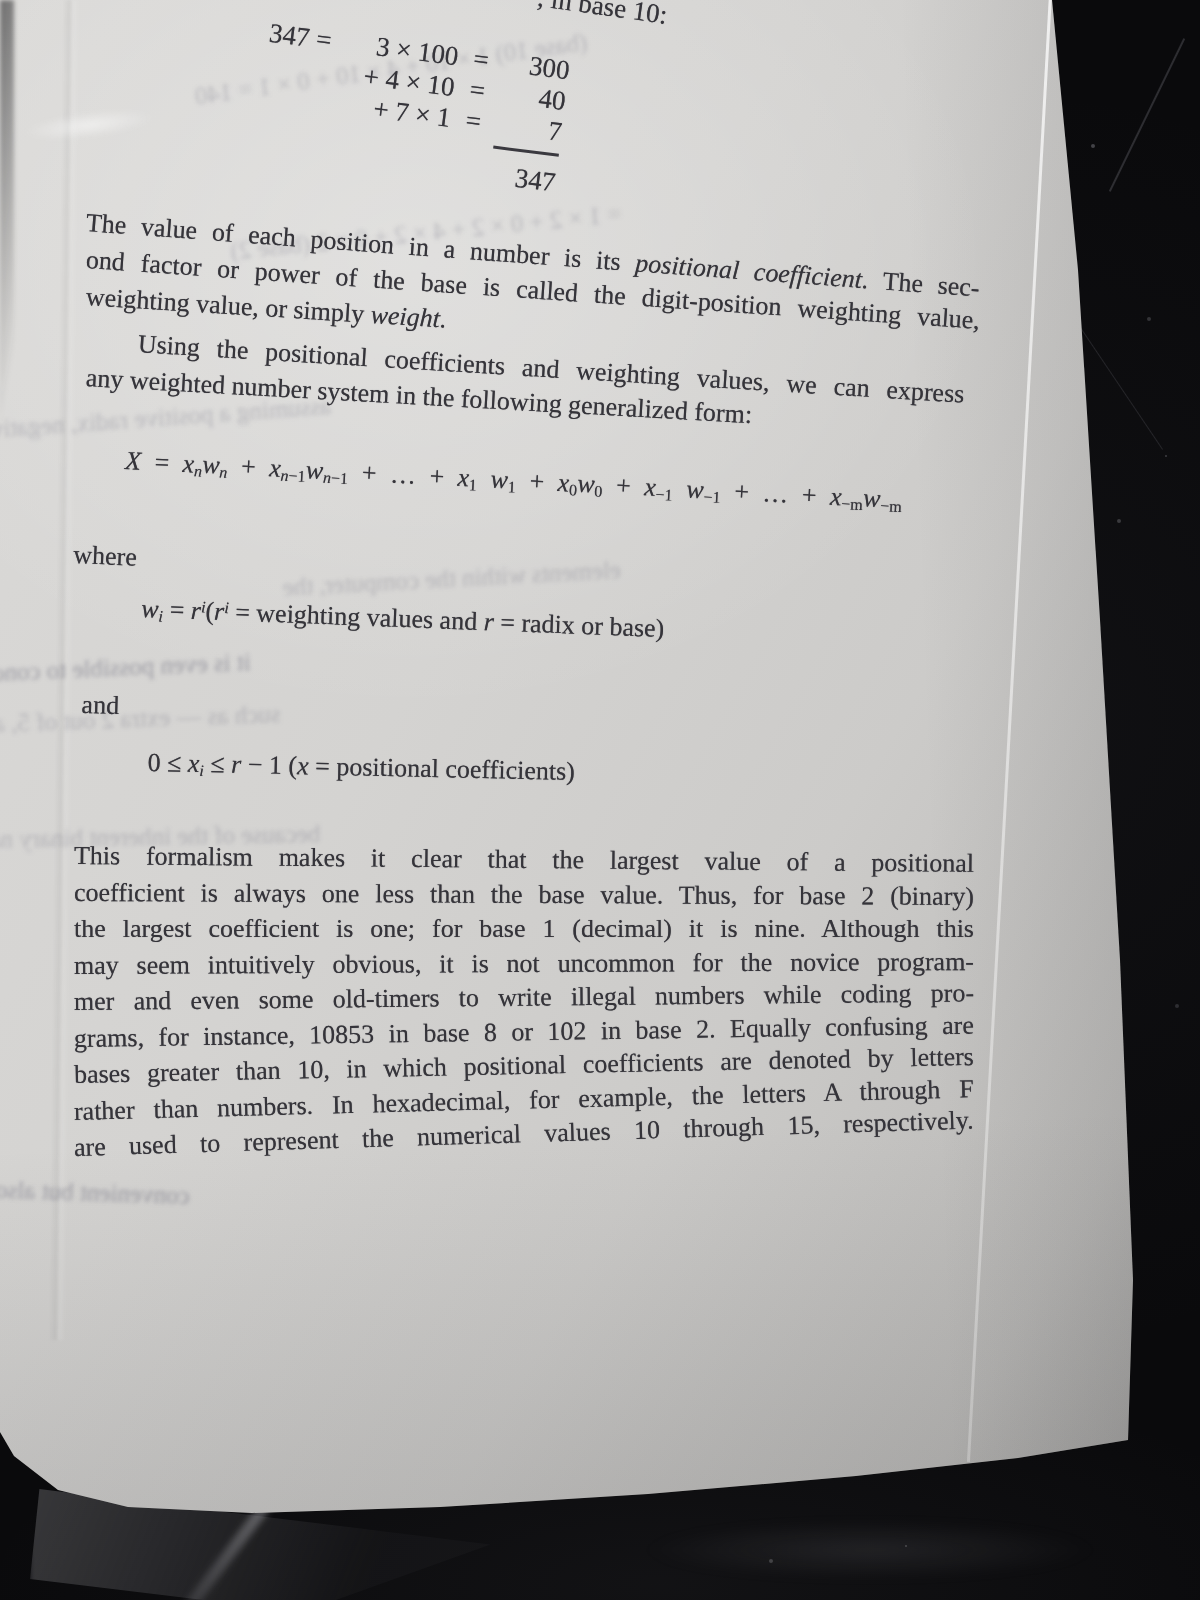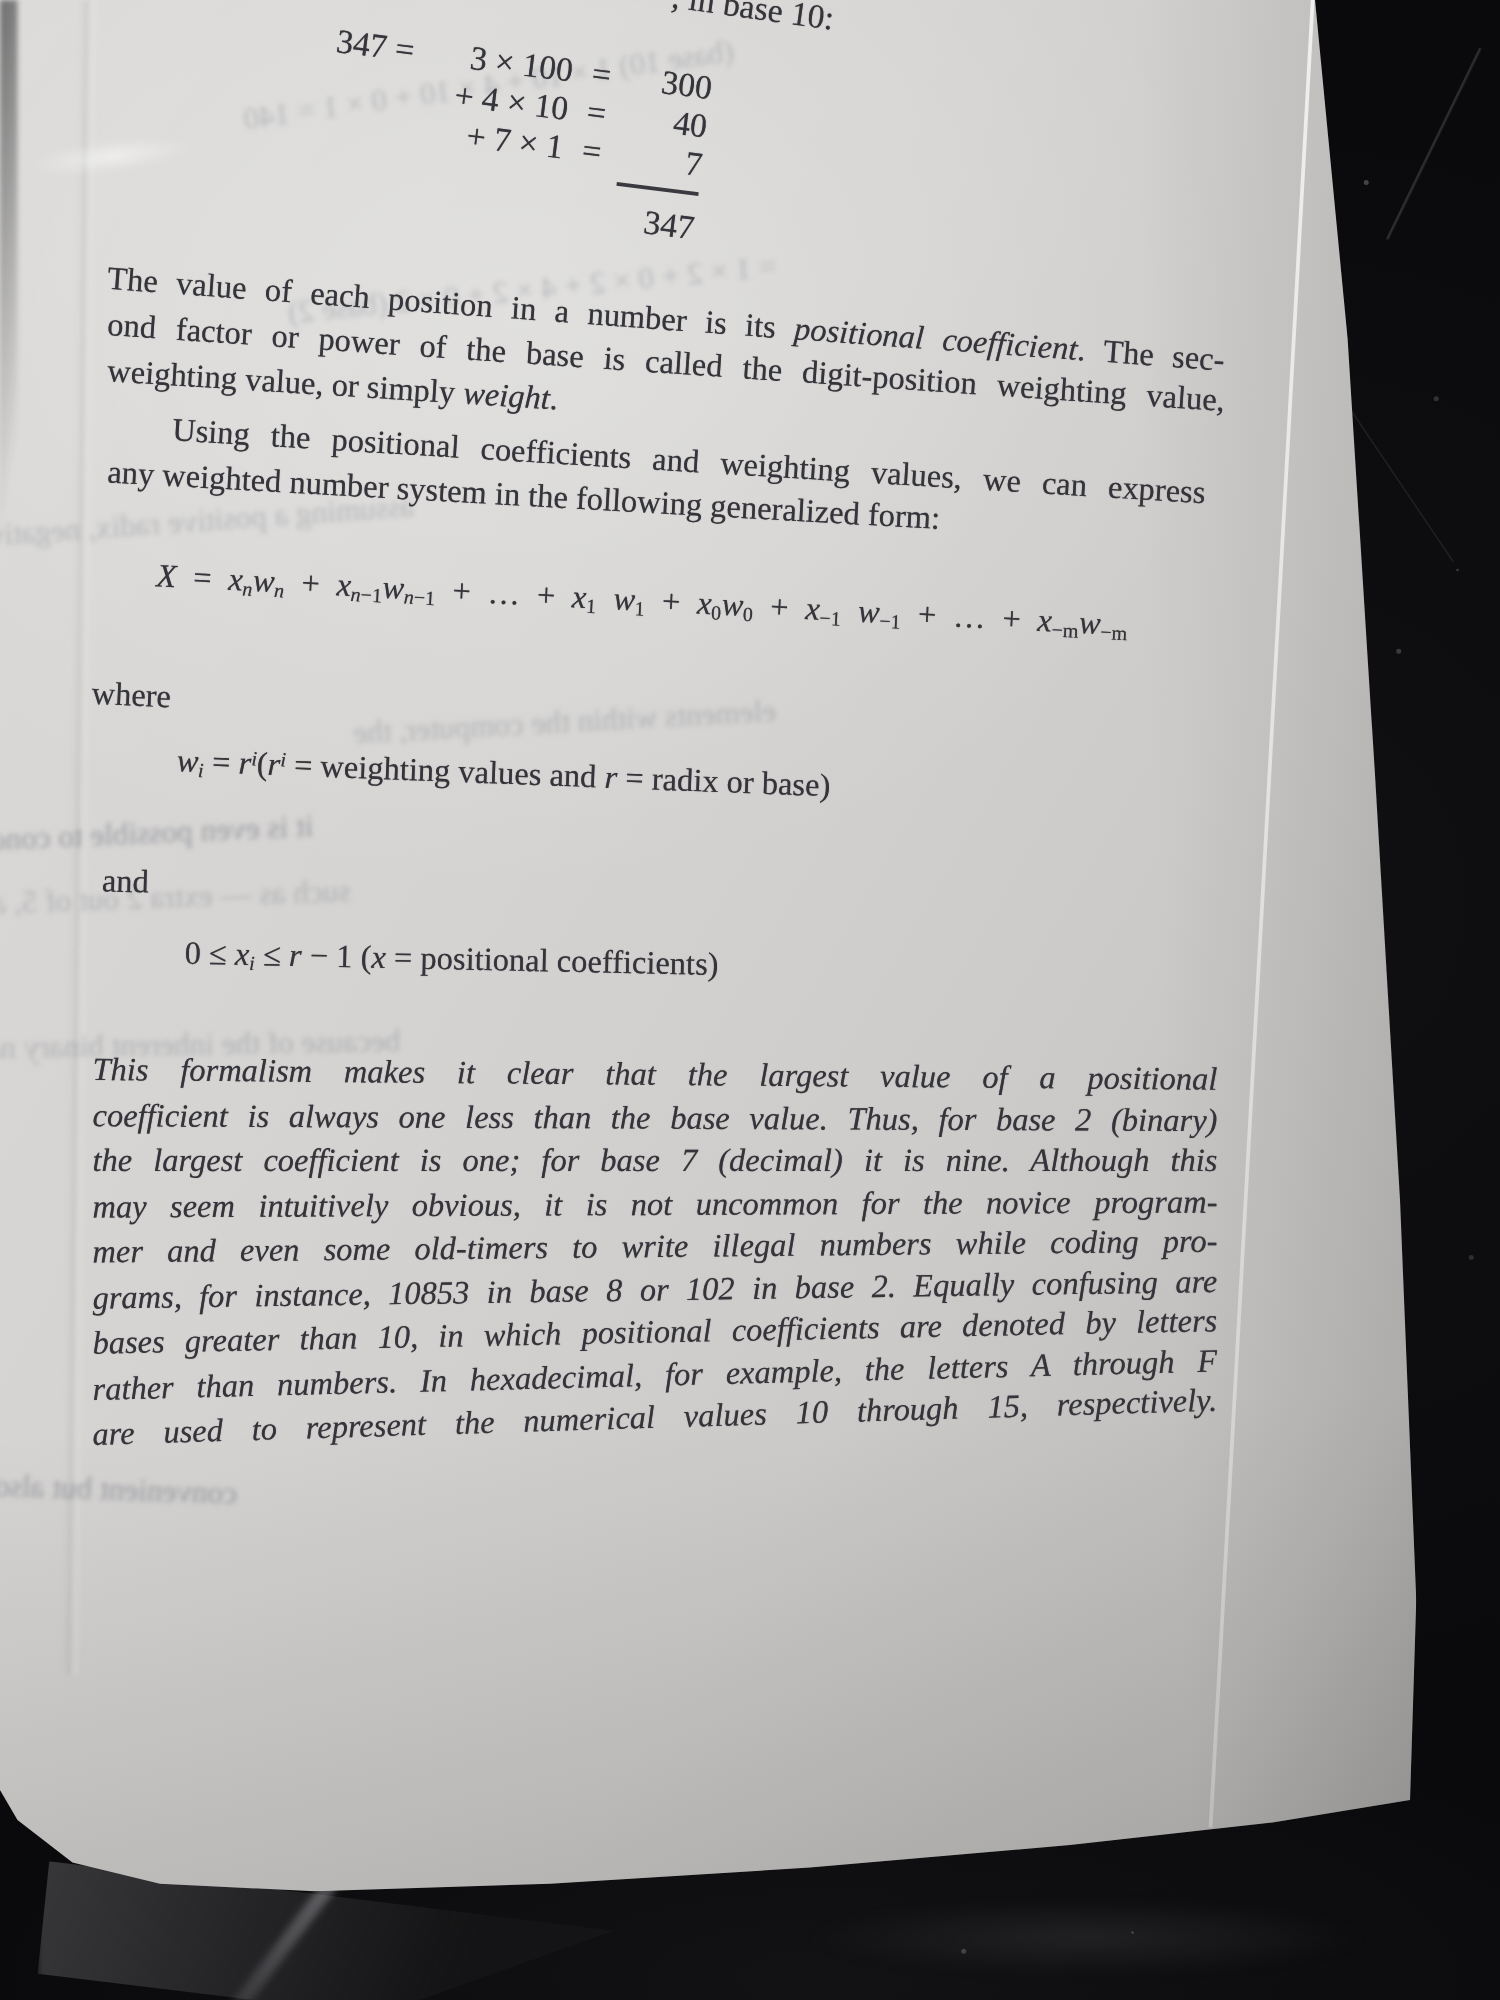--- a/index.html
+++ b/index.html
@@ -76,21 +76,21 @@
   .para2{left:86px;top:322px;width:880px;font-size:26px;}
   .para2 .tline{height:37px;line-height:37px;}
   .para2 .l1{transform:rotate(3.5deg);padding-left:52px;}
   .para2 .l2{transform:rotate(3.2deg);text-align:left;}
   .formula-main{left:126px;top:446px;font-size:26px;transform:rotate(2.9deg);transform-origin:0 0;
     white-space:nowrap;word-spacing:7px;}
   .where-label{left:74px;top:540px;font-size:26px;transform:rotate(2.6deg);transform-origin:0 0;}
   .widef{left:142px;top:594px;font-size:26px;transform:rotate(2.2deg);transform-origin:0 0;white-space:nowrap;}
   .and-label{left:82px;top:690px;font-size:26px;transform:rotate(1.6deg);transform-origin:0 0;}
   .constraint{left:148px;top:748px;font-size:26px;transform:rotate(1.2deg);transform-origin:0 0;white-space:nowrap;}
-  .para3{left:74px;top:838px;width:900px;font-size:26px;font-style:italic;}
+  .para3{left:74px;top:838px;width:900px;font-size:26px;}
   .para3 .tline{height:36.5px;line-height:36.5px;}
   .para3 .l1{transform:rotate(0.5deg);}
   .para3 .l2{transform:rotate(0.25deg);}
   .para3 .l3{transform:rotate(0deg);}
   .para3 .l4{transform:rotate(-0.25deg);}
   .para3 .l5{transform:rotate(-0.55deg);}
   .para3 .l6{transform:rotate(-0.85deg);}
   .para3 .l7{transform:rotate(-1.15deg);}
   .para3 .l8{transform:rotate(-1.45deg);}
   .para3 .l9{transform:rotate(-1.75deg);}
@@ -184,21 +184,21 @@
 
     <div class="ink widef"><i>w</i><sub><i>i</i></sub> = <i>r</i><sup><i>i</i></sup>(<i>r</i><sup><i>i</i></sup> = weighting values and <i>r</i> = radix or base)</div>
 
     <div class="ink and-label">and</div>
 
     <div class="ink constraint">0 ≤ <i>x</i><sub><i>i</i></sub> ≤ <i>r</i> − 1 (<i>x</i> = positional coefficients)</div>
 
     <div class="ink para3">
       <span class="tline just l1">This formalism makes it clear that the largest value of a positional</span>
       <span class="tline just l2">coefficient is always one less than the base value. Thus, for base 2 (binary)</span>
-      <span class="tline just l3">the largest coefficient is one; for base 7 (decimal) it is nine. Although this</span>
+      <span class="tline just l3">the largest coefficient is one; for base 1 (decimal) it is nine. Although this</span>
       <span class="tline just l4">may seem intuitively obvious, it is not uncommon for the novice program-</span>
       <span class="tline just l5">mer and even some old-timers to write illegal numbers while coding pro-</span>
       <span class="tline just l6">grams, for instance, 10853 in base 8 or 102 in base 2. Equally confusing are</span>
       <span class="tline just l7">bases greater than 10, in which positional coefficients are denoted by letters</span>
       <span class="tline just l8">rather than numbers. In hexadecimal, for example, the letters A through F</span>
       <span class="tline just l9">are used to represent the numerical values 10 through 15, respectively.</span>
     </div>
   </div>
 </div>
 

